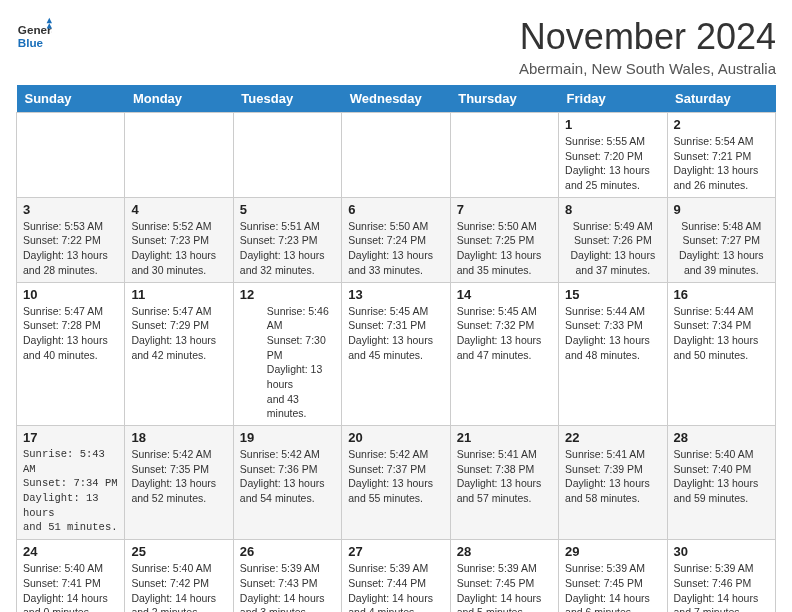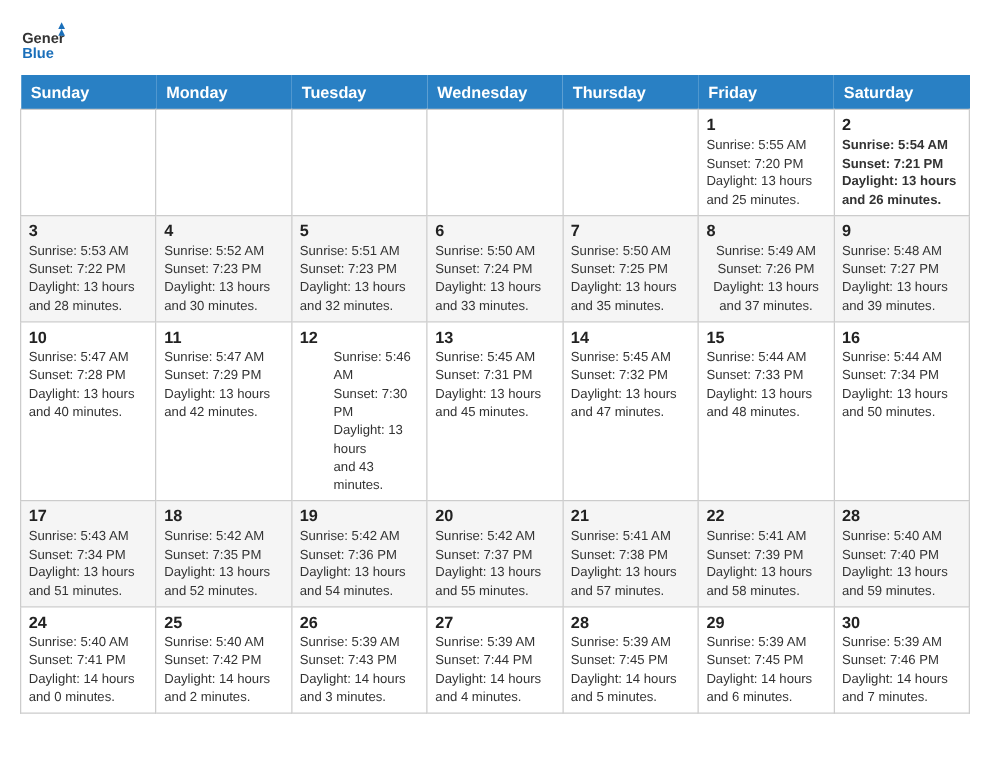--- a/index.html
+++ b/index.html
@@ -74,20 +74,24 @@
 
 <div class="header">
   <div class="logo">
     <svg class="logo-icon" viewBox="0 0 40 40">
       <text x="2" y="20" font-size="13" font-weight="bold" fill="#333">General</text>
       <text x="2" y="34" font-size="13" font-weight="bold" fill="#1a6fba">Blue</text>
       <polygon points="34,8 40,8 37,2" fill="#1a6fba"></polygon>
       <polygon points="36,12 42,12 39,6" fill="#1a6fba" transform="translate(-2,2)"></polygon>
     </svg>
   </div>
+  <div class="title-block">
+    <div class="month-title">November 2024</div>
+    <div class="location">Abermain, New South Wales, Australia</div>
+  </div>
 </div>
 
 <table class="calendar">
   <thead>
     <tr>
     <th>Sunday</th>
         <th>Monday</th>
         <th>Tuesday</th>
         <th>Wednesday</th>
         <th>Thursday</th>
@@ -104,21 +108,21 @@
         <td class="empty-cell"></td>
         <td>
           <span class="day-num">1</span>
           <div class="day-info" style="white-space: pre-line;">Sunrise: 5:55 AM
 Sunset: 7:20 PM
 Daylight: 13 hours
 and 25 minutes.</div>
         </td>
         <td>
           <span class="day-num">2</span>
-          <div class="day-info" style="white-space: pre-line; font-weight: bold;">Sunrise: 5:54 AM
+          <div class="day-info" style="white-space: pre-line;">Sunrise: 5:54 AM
 Sunset: 7:21 PM
 Daylight: 13 hours
 and 26 minutes.</div>
         </td>
       </tr>
       <tr class="row-alt">
         <td>
           <span class="day-num">3</span>
           <div class="day-info" style="white-space: pre-line;">Sunrise: 5:53 AM
 Sunset: 7:22 PM
@@ -155,21 +159,21 @@
         </td>
         <td>
           <span class="day-num">8</span>
           <div class="day-info" style="white-space: pre-line; text-align: center;">Sunrise: 5:49 AM
 Sunset: 7:26 PM
 Daylight: 13 hours
 and 37 minutes.</div>
         </td>
         <td>
           <span class="day-num">9</span>
-          <div class="day-info" style="white-space: pre-line;">Sunrise: 5:48 AM
+          <div class="day-info" style="white-space: pre-line; text-align: center;">Sunrise: 5:48 AM
 Sunset: 7:27 PM
 Daylight: 13 hours
 and 39 minutes.</div>
         </td>
       </tr>
       <tr>
         <td>
           <span class="day-num">10</span>
           <div class="day-info" style="white-space: pre-line;">Sunrise: 5:47 AM
 Sunset: 7:28 PM
@@ -215,21 +219,21 @@
           <span class="day-num">16</span>
           <div class="day-info" style="white-space: pre-line;">Sunrise: 5:44 AM
 Sunset: 7:34 PM
 Daylight: 13 hours
 and 50 minutes.</div>
         </td>
       </tr>
       <tr class="row-alt">
         <td>
           <span class="day-num">17</span>
-          <div class="day-info" style="white-space: pre-line;">Sunrise: 5:43 AM
+          <div class="day-info" style="white-space: pre-line; font-family: Liberation Mono, monospace;">Sunrise: 5:43 AM
 Sunset: 7:34 PM
 Daylight: 13 hours
 and 51 minutes.</div>
         </td>
         <td>
           <span class="day-num">18</span>
           <div class="day-info" style="white-space: pre-line;">Sunrise: 5:42 AM
 Sunset: 7:35 PM
 Daylight: 13 hours
 and 52 minutes.</div>

